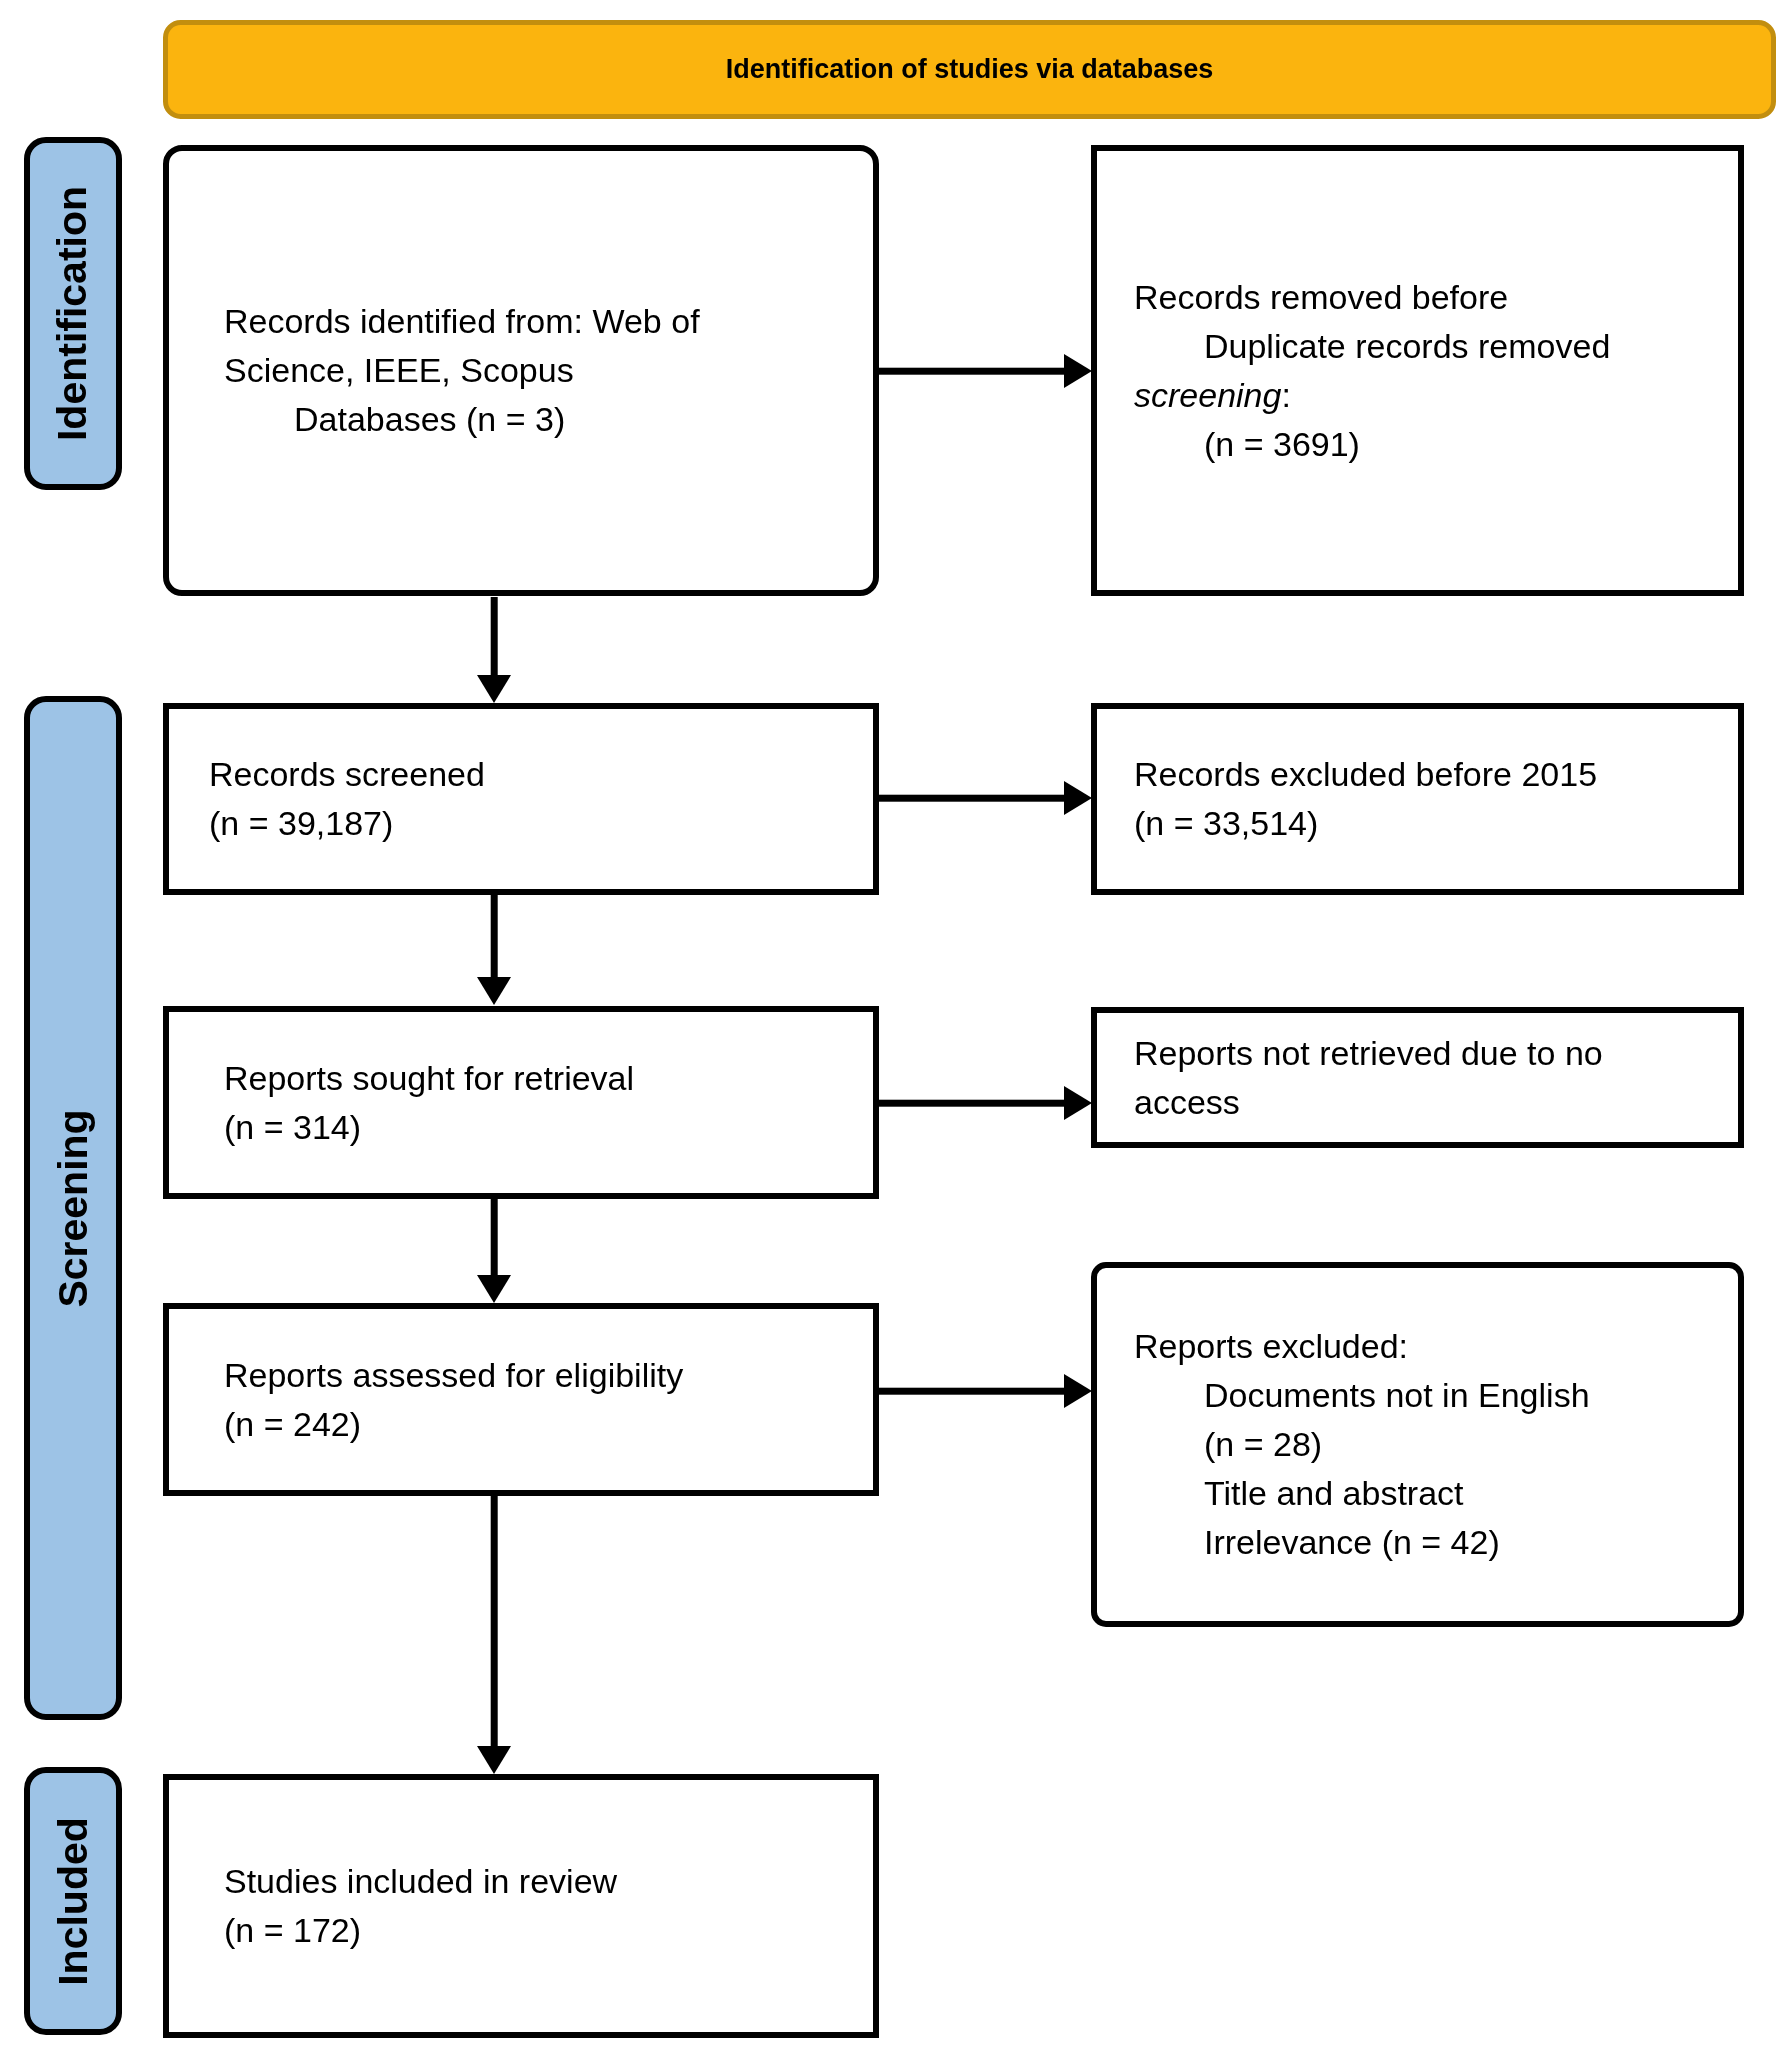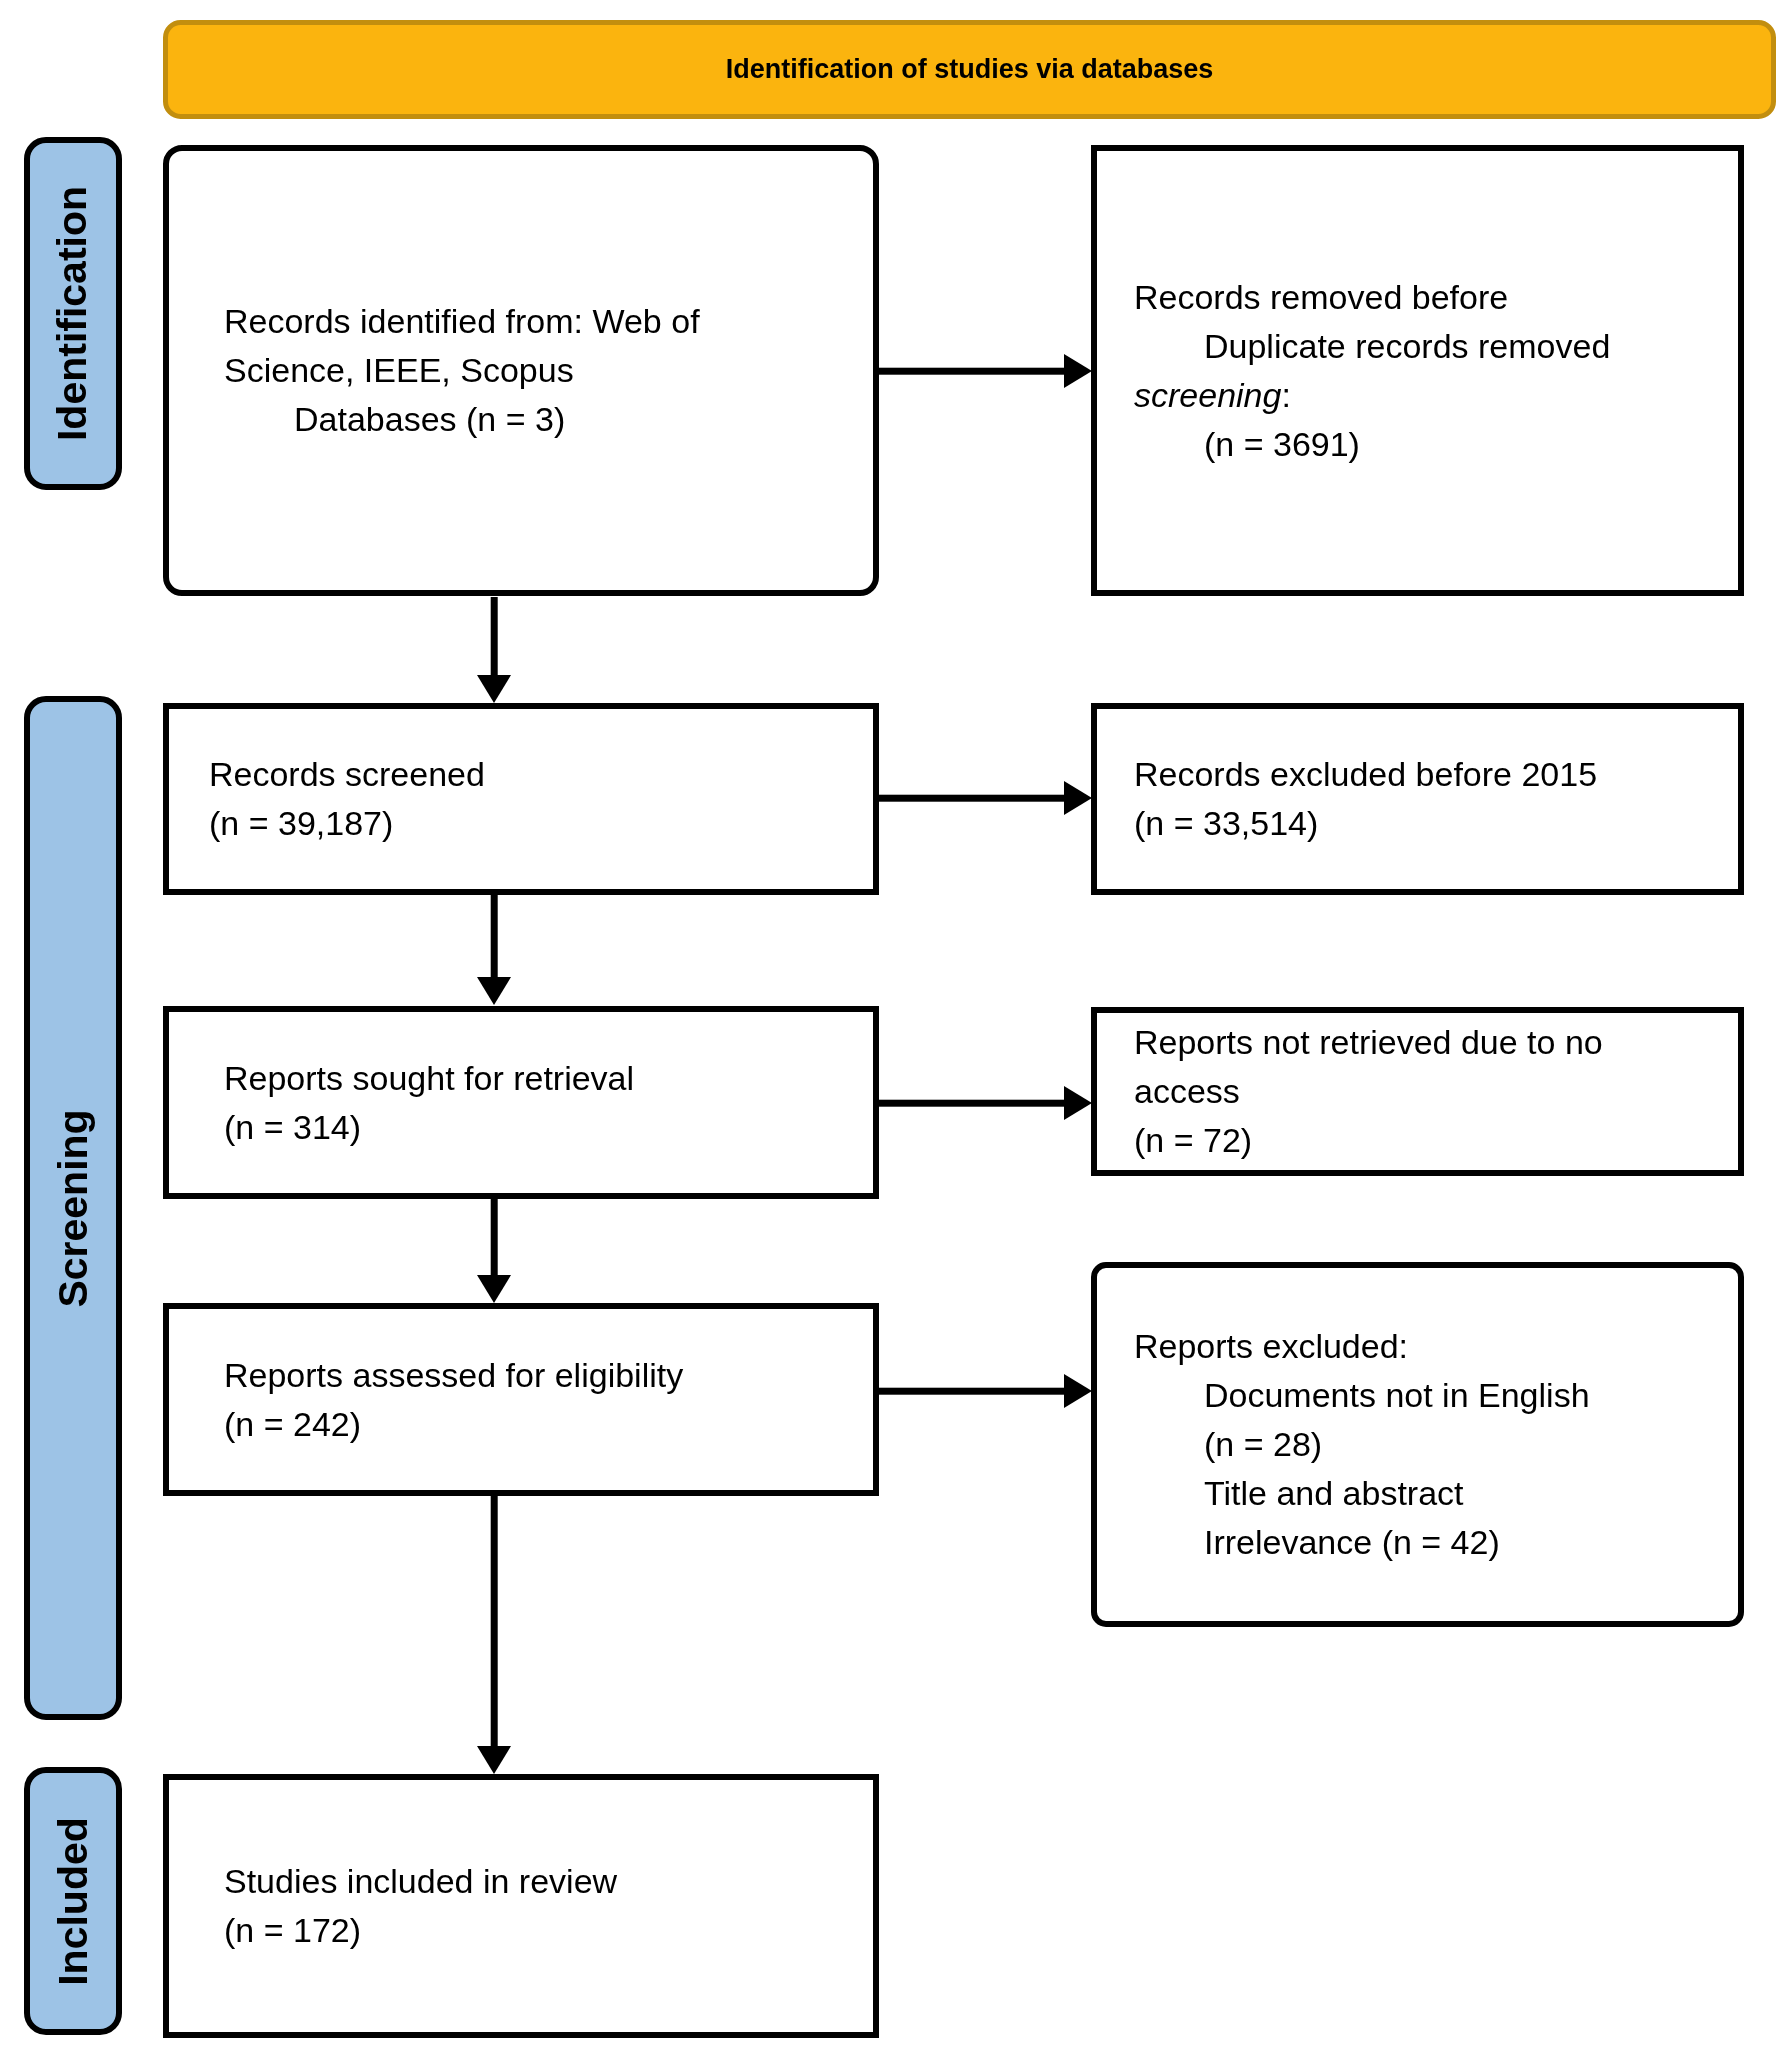--- a/index.html
+++ b/index.html
@@ -49,21 +49,21 @@
   }
   .box .tline{ white-space:nowrap; }
   .box .tline.ind{ padding-left:70px; }
   .col-left{ left:163px; width:716px; padding-left:55px; }
   .col-right{ left:1091px; width:653px; padding-left:37px; }
   .b-records-identified{ top:145px; height:451px;border-radius:19px; }
   .b-records-removed{ top:145px; height:451px; }
   .b-records-screened{ top:703px; height:192px;padding-left:40px; }
   .b-records-excluded{ top:703px; height:192px; }
   .b-reports-sought{ top:1006px; height:193px; }
-  .b-reports-not-retrieved{ top:1007px; height:169px; }
+  .b-reports-not-retrieved{ top:1007px; height:141px; }
   .b-reports-assessed{ top:1303px; height:193px; }
   .b-reports-excluded{ top:1262px; height:365px;border-radius:15px; }
   .b-studies-included{ top:1774px; height:264px; }
   
   .arrow{ position:absolute; }
   .arrow .vline{ position:absolute; left:50%; transform:translateX(-50%); width:6.6px; background:#000; }
   .arrow .vhead{
     position:absolute; left:50%; transform:translateX(-50%);
     width:0; height:0;
     border-left:17px solid transparent;
@@ -129,21 +129,20 @@
       <div class="tline"><span>Records excluded before 2015</span></div>
       <div class="tline"><span>(n = 33,514)</span></div>
     </div>
   <div class="box col-left b-reports-sought">
       <div class="tline"><span>Reports sought for retrieval</span></div>
       <div class="tline"><span>(n = 314)</span></div>
     </div>
   <div class="box col-right b-reports-not-retrieved">
       <div class="tline"><span>Reports not retrieved due to no</span></div>
       <div class="tline"><span>access</span></div>
-      <div class="tline"><span>(n = 72)</span></div>
     </div>
   <div class="box col-left b-reports-assessed">
       <div class="tline"><span>Reports assessed for eligibility</span></div>
       <div class="tline"><span>(n = 242)</span></div>
     </div>
   <div class="box col-right b-reports-excluded">
       <div class="tline"><span>Reports excluded:</span></div>
       <div class="tline ind"><span>Documents not in English</span></div>
       <div class="tline ind"><span>(n = 28)</span></div>
       <div class="tline ind"><span>Title and abstract</span></div>

